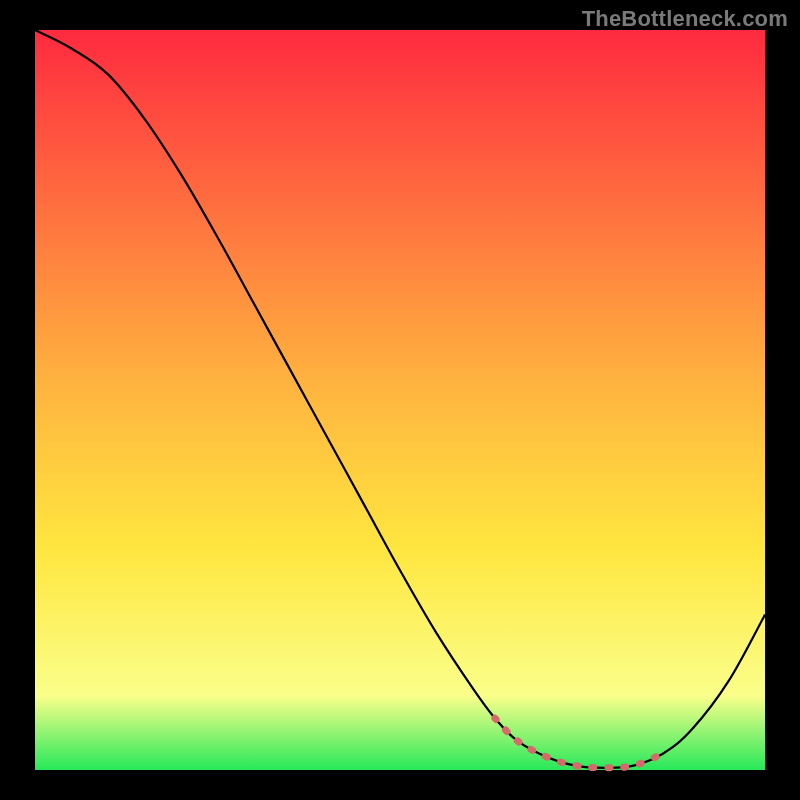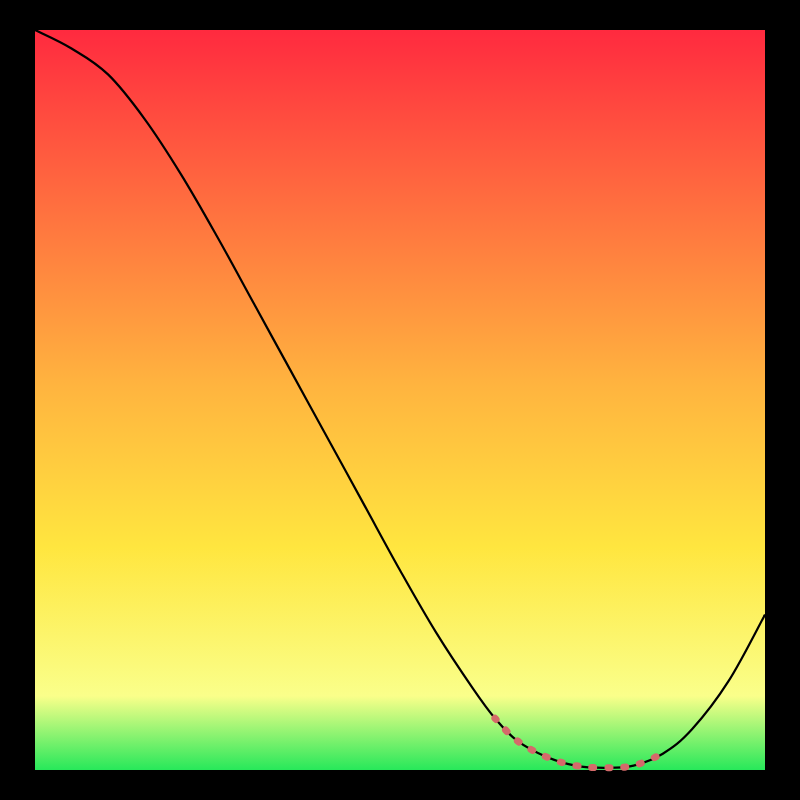--- a/index.html
+++ b/index.html
@@ -52,13 +52,14 @@
     </linearGradient>
   </defs>
 
   <rect fill="url(#bg-grad)" y="30" width="730" height="740" x="35"></rect>
 
   <path id="curve-path" fill="none" stroke-width="2.2" stroke="#000000" d="M 35 30 C 41.57 33.33, 58.36 40.50799999999998, 71.5 48.5 C 84.64 56.49200000000002, 94.86 61.7460000000001, 108 74.40000000000009 C 121.14 87.05400000000009, 131.36 100.81799999999998, 144.5 118.79999999999995 C 157.64 136.78199999999993, 167.86 152.98799999999994, 181 174.29999999999995 C 194.14 195.61199999999997, 204.36 213.89000000000004, 217.5 237.20000000000005 C 230.64 260.51000000000005, 240.86 279.824, 254 303.8 C 267.14 327.776, 277.36 346.424, 290.5 370.4 C 303.64 394.376, 313.86 413.024, 327 437 C 340.14 460.976, 350.36 479.624, 363.5 503.6 C 376.64 527.576, 386.86 546.8900000000001, 400 570.2 C 413.14 593.51, 423.36000000000007 611.788, 436.50000000000006 633.1 C 449.64000000000004 654.412, 462.488 673.282, 473 688.6 C 483.512 703.918, 487.01599999999996 708.8760000000001, 494.9 718.2 C 502.784 727.524, 507.602 733.4736, 516.8 740.4 C 525.9979999999999 747.3263999999999, 535.4879999999999 752.1511999999999, 546 756.68 C 556.5120000000001 761.2088, 564.6880000000001 763.5619999999999, 575.2 765.56 C 585.712 767.558, 593.888 767.78, 604.4 767.78 C 614.9119999999999 767.78, 623.088 768.0908, 633.5999999999999 765.56 C 644.1119999999999 763.0292, 652.2879999999999 760.2468, 662.8 753.72 C 673.312 747.1932, 680.174 742.3535999999999, 692 729.3 C 703.826 716.2464, 715.36 701.846, 728.5 681.2 C 741.64 660.5540000000001, 758.43 626.5880000000001, 765 614.6"></path>
 
   <path id="dash-path" fill="none" stroke-width="7" stroke-linecap="round" stroke-dasharray="2 14" stroke="#d46a6a" d="M 494.9 718.2 C 498.842 722.196, 507.602 733.4736, 516.8 740.4 C 525.9979999999999 747.3263999999999, 535.4879999999999 752.1511999999999, 546 756.68 C 556.5120000000001 761.2088, 564.6880000000001 763.5619999999999, 575.2 765.56 C 585.712 767.558, 593.888 767.78, 604.4 767.78 C 614.9119999999999 767.78, 623.088 768.0908, 633.5999999999999 765.56 C 644.1119999999999 763.0292, 657.544 755.8512000000001, 662.8 753.72"></path>
 </svg>
 
+<div class="watermark">TheBottleneck.com</div>
 </div>
 
 </body></html>

